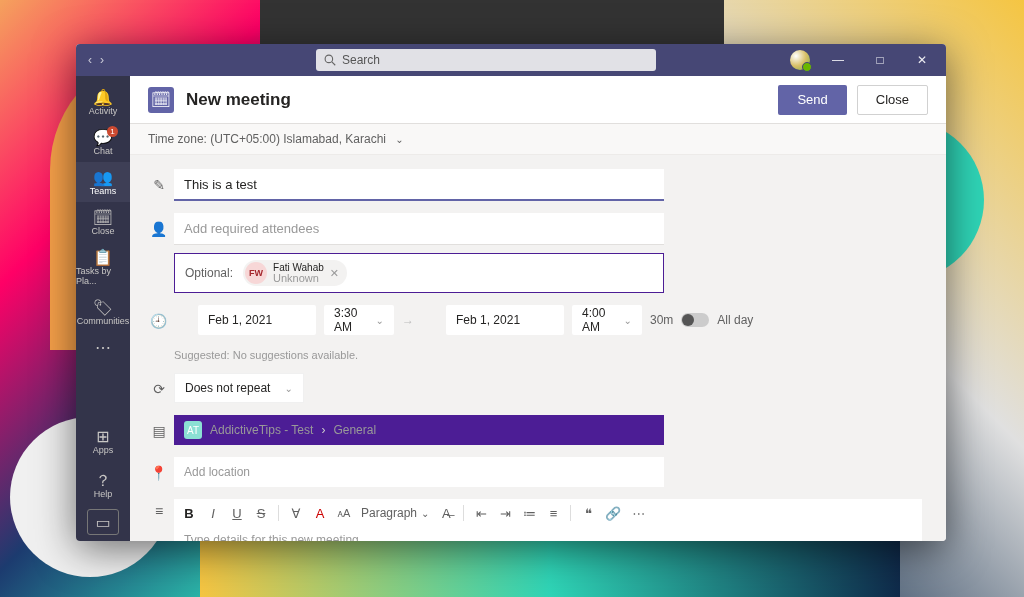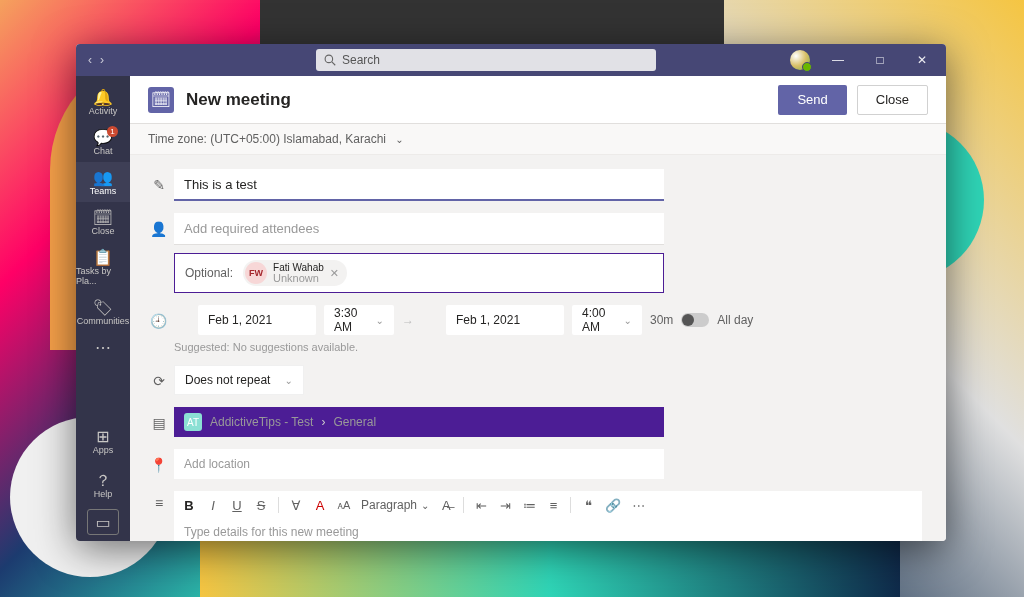--- a/index.html
+++ b/index.html
@@ -75,21 +75,21 @@
   .chip .x { margin-left:6px; color:#999; cursor:pointer; font-size:11px;}
 
   .dtline { display:flex; align-items:center; gap:8px; font-size:12px;}
   .dtbox { background:#fff; height:30px; display:flex; align-items:center; padding:0 10px; color:#252423; border-radius:2px;}
   .dtbox.date { width:118px;margin-left:24px;}
   .dtbox.time { width:70px; justify-content:space-between;}
   .arrow { color:#bbb;}
   .duration { color:#616161;}
   .toggle { width:28px;height:14px;background:#ccc;border-radius:8px;position:relative;}
   .toggle::after{content:"";position:absolute;left:1px;top:1px;width:12px;height:12px;background:#555;border-radius:50%;}
-  .suggest { font-size:11px; color:#999; margin-top:6px;}
+  .suggest { font-size:11px; color:#999; margin-top:14px;}
 
   .selbox { background:#fff; height:30px; display:inline-flex; align-items:center; padding:0 10px; font-size:12px; color:#252423; width:130px; justify-content:space-between; border:1px solid #f0f0f0;}
   .channel { background:#4c1d95; height:30px; display:flex; align-items:center; padding:0 10px; font-size:12px; color:#999;}
   .channel .teamico { width:18px;height:18px;background:#8be0d4;border-radius:3px;margin-right:8px;display:flex;align-items:center;justify-content:center;color:#fff;font-size:10px;}
   .channel .sep { margin:0 8px; color:#ccc;}
 
   .loc input { width:100%; height:30px; background:#fff; border:none; padding:0 10px; font-size:12px;}
 
   
   .editor-row .ricon { padding-top:4px;}

